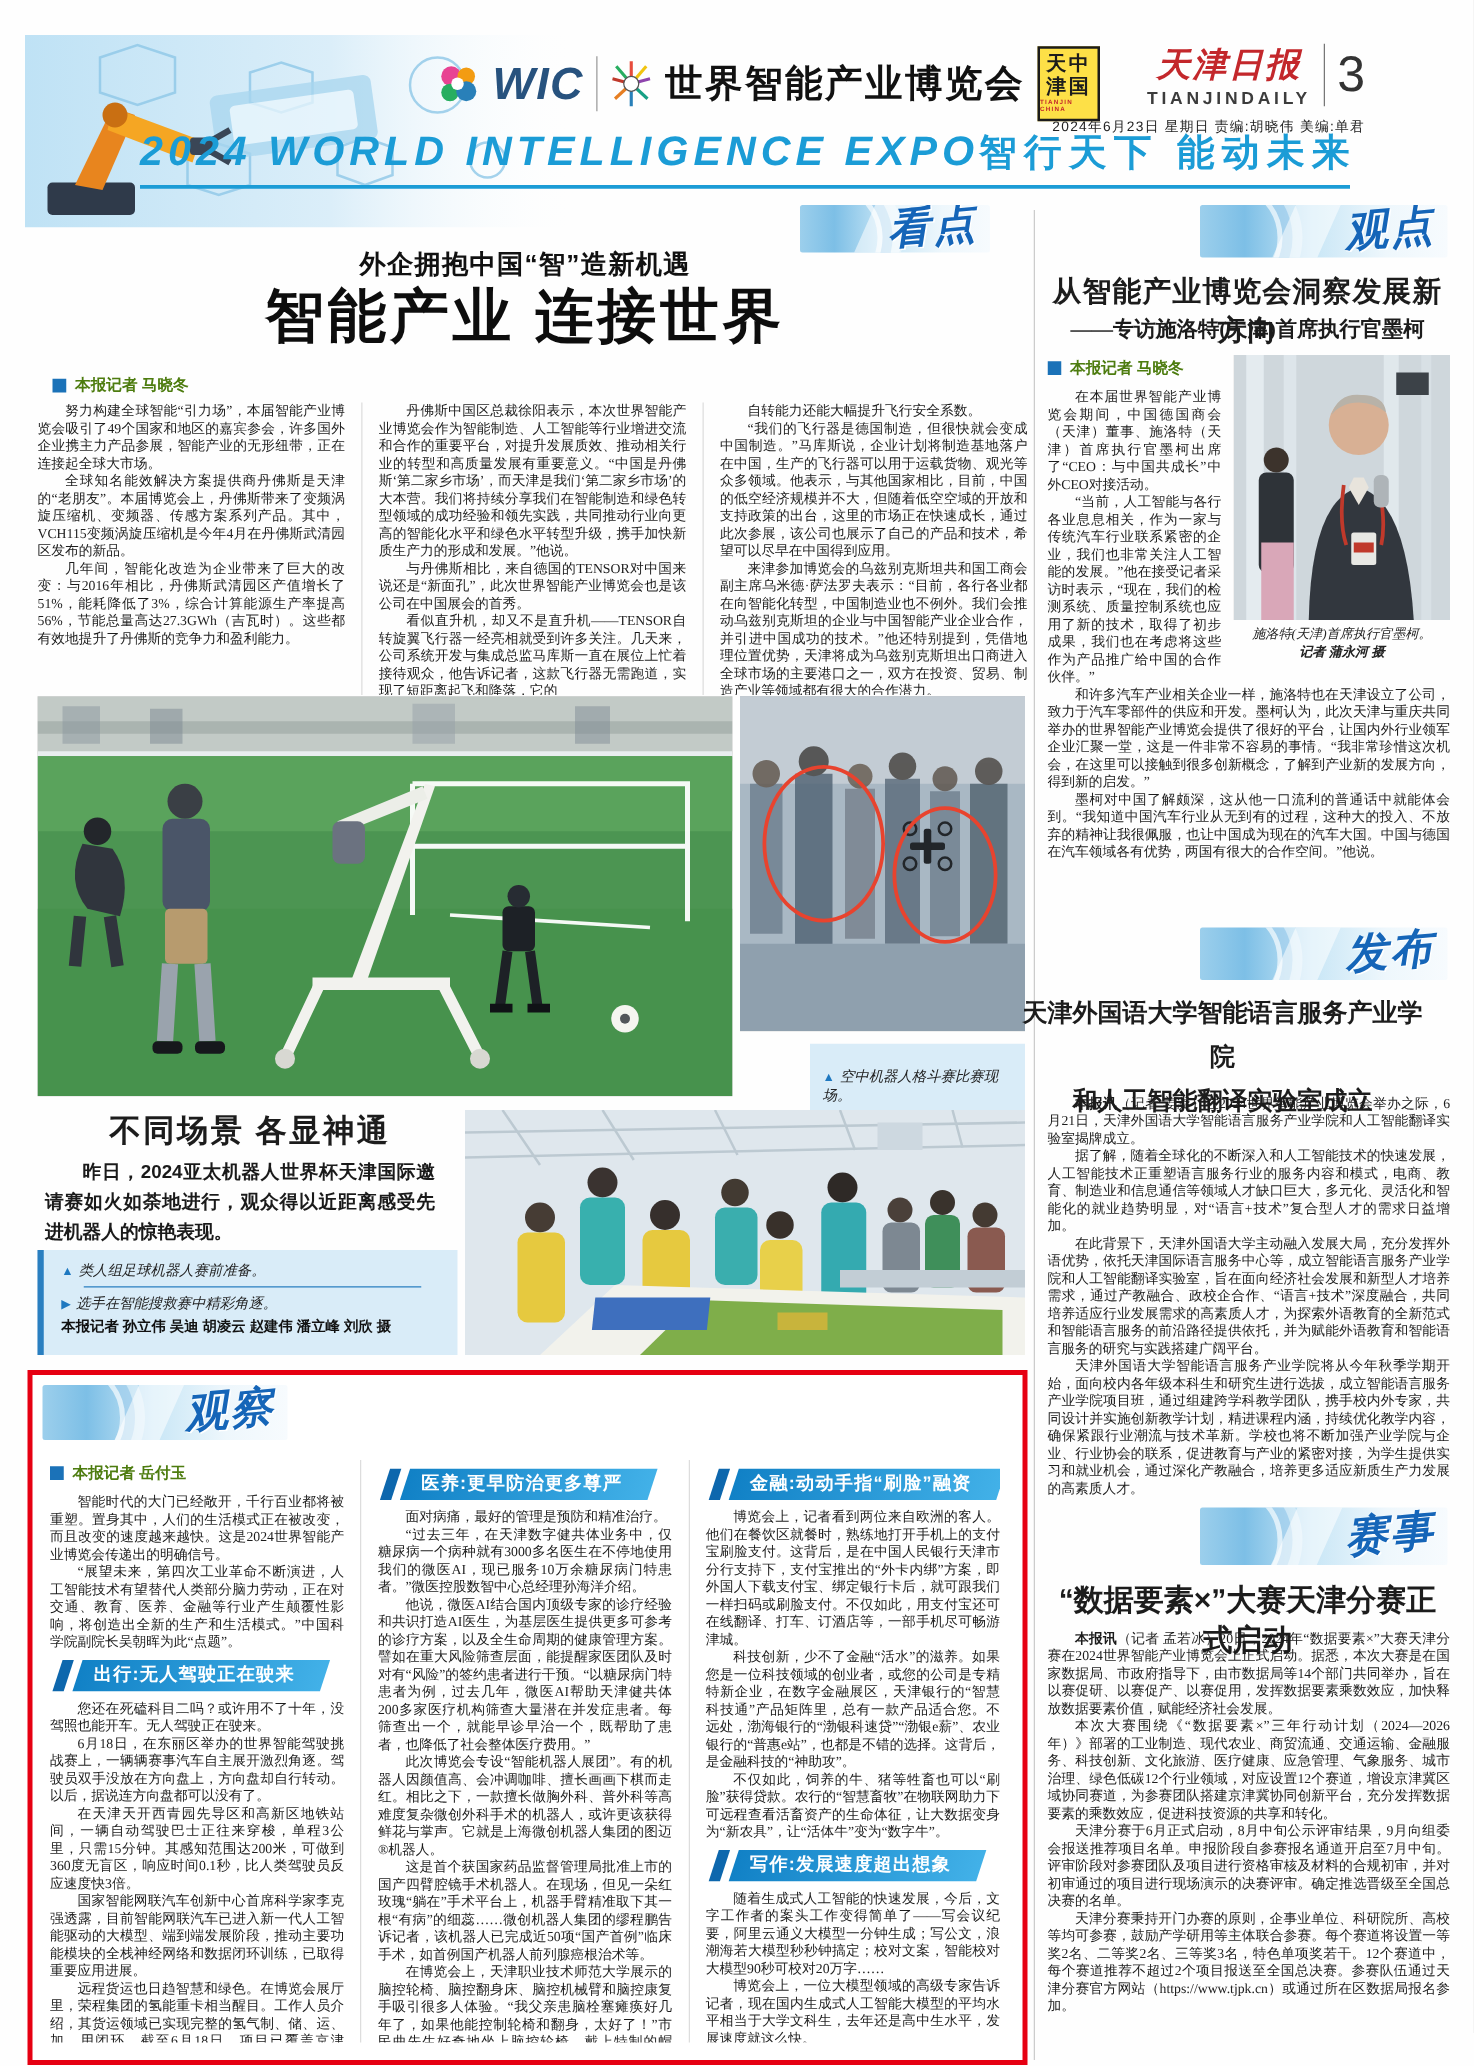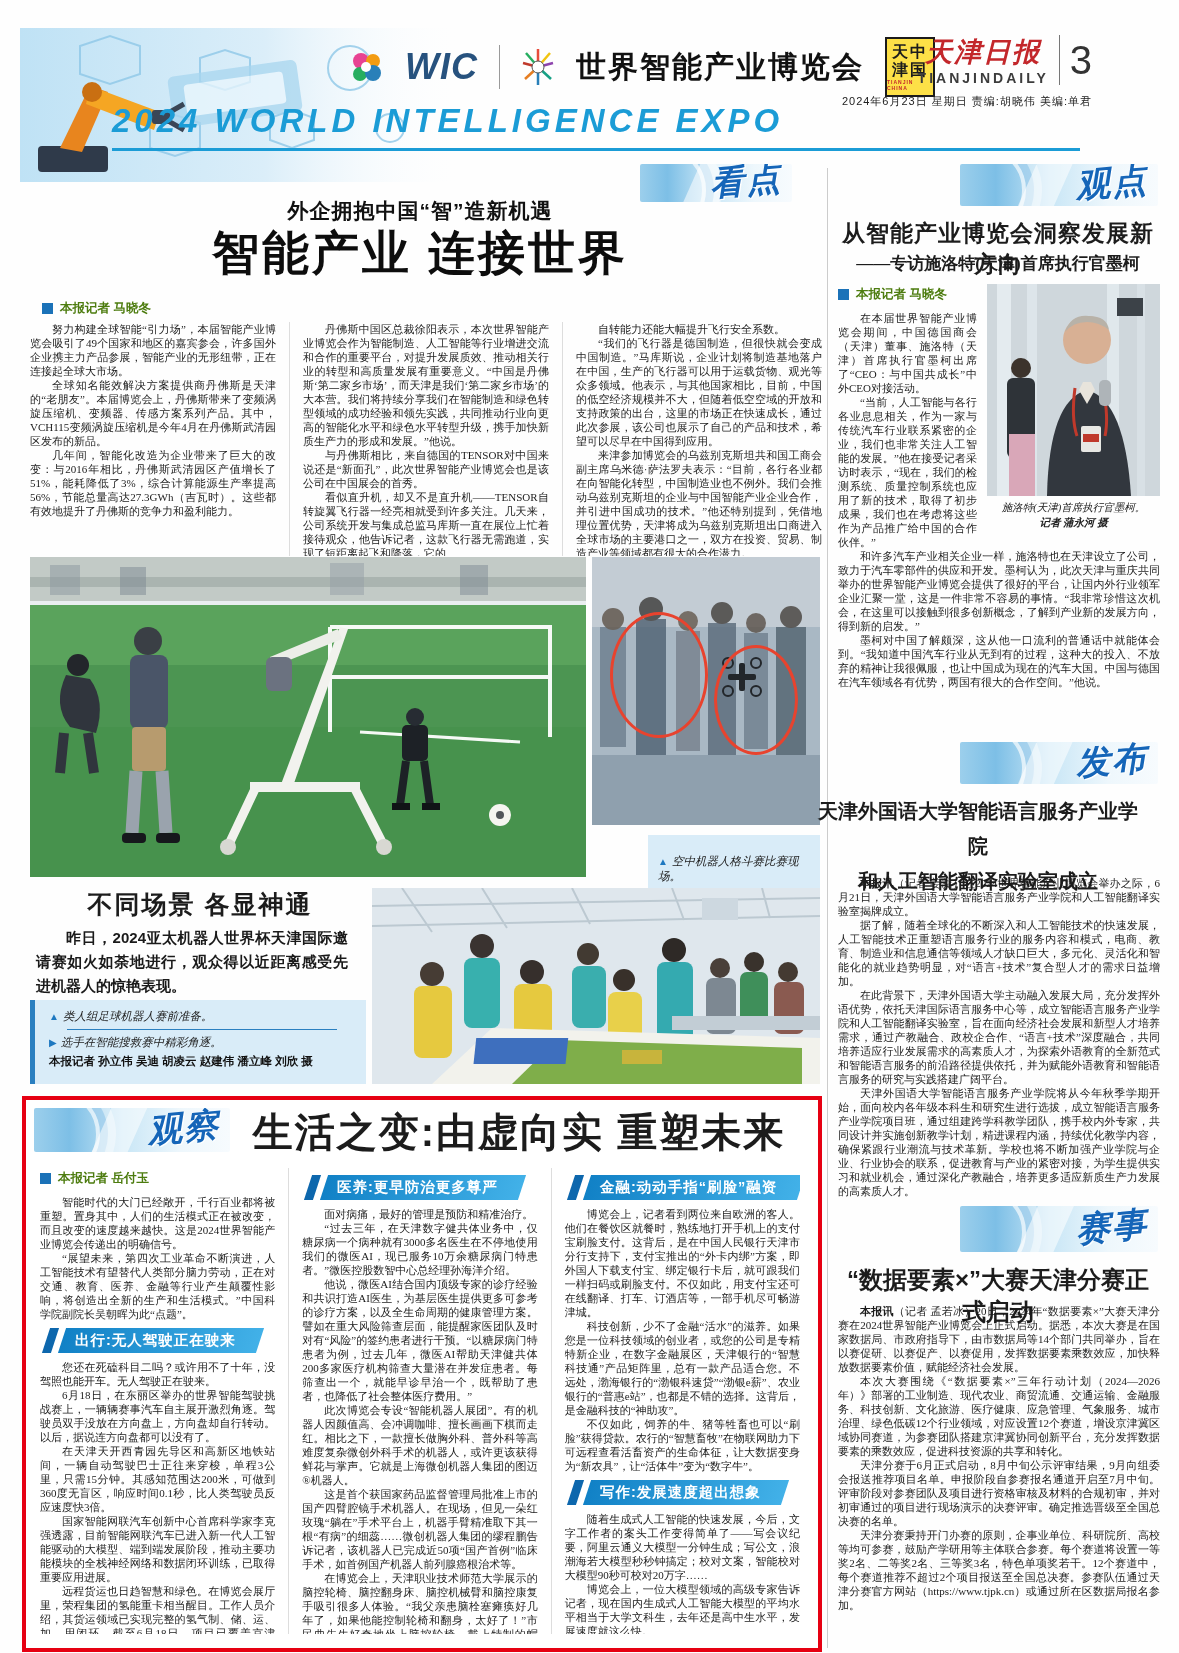--- a/index.html
+++ b/index.html
@@ -1,21 +1,21 @@
 <!DOCTYPE html>
 <html><head>
 <meta charset="utf-8">
 <style>
   html,body{margin:0;padding:0;background:#e9e9e9;}
   .page{position:relative;width:1179px;height:1653px;margin:0 auto;background:#fefefe;overflow:hidden;
         font-family:"Liberation Serif","DejaVu Serif",serif;color:#1c1c1c;}
   .abs{position:absolute;}
 
   
-  .logos{display:flex;align-items:center;gap:21px;}
+  .logos{display:flex;align-items:center;gap:10px;}
   .wic-word{font:italic 900 36px "Liberation Sans",sans-serif;color:#27527e;letter-spacing:1px;}
   .logo-divider{width:1px;height:44px;background:#9a9a9a;}
   .expo-title{font:900 30px "Liberation Sans",sans-serif;color:#111;letter-spacing:2px;white-space:nowrap;}
   .seal{width:46px;height:56px;border:2px solid #1b1b1b;display:flex;flex-direction:column;align-items:center;justify-content:center;background:#fde047;}
   .seal div{font:900 16px "Liberation Serif",serif;line-height:18px;letter-spacing:2px;}
   .seal small{font:700 5px "Liberation Sans",sans-serif;color:#c3272b;letter-spacing:1px;}
   .masthead{display:flex;align-items:center;gap:10px;}
   .mh-cn{font:italic 900 27px "Liberation Serif",serif;color:#c3272b;letter-spacing:2px;}
   .mh-en{font:700 14px "Liberation Sans",sans-serif;color:#3c3c3c;letter-spacing:3px;}
   .mh-div{width:1px;height:50px;background:#777;}
@@ -148,20 +148,21 @@
       <div class="mh-cn">天津日报</div>
       <div class="mh-en">TIANJINDAILY</div>
     </div>
     <span class="mh-div"></span>
     <span class="mh-num">3</span>
   </div>
   <div class="abs dateline" style="right:87px;top:94px;">2024年6月23日 星期日  责编:胡晓伟  美编:单君</div>
 
   <div class="abs banner" style="left:112px;top:102px;width:968px;">
     <span class="en">2024 WORLD INTELLIGENCE EXPO</span>
+    <span class="cn">智行天下 能动未来</span>
   </div>
   <div class="abs banner-line" style="left:112px;top:148px;width:968px;"></div>
 
   <div class="abs vrule" style="left:827px;top:168px;height:1480px;"></div>
 
   <div class="abs badge" style="left:640px;top:164px;width:152px;height:38px;">
     <span class="txt">看点</span>
   </div>
   <div class="abs kicker" style="left:195px;top:197px;width:450px;">外企拥抱中国“智”造新机遇</div>
   <div class="abs headline-xl" style="left:150px;top:222px;width:540px;">智能产业 连接世界</div>
@@ -319,21 +320,20 @@
       <path d="M140 196 L185 152 L430 160 L430 196 Z" fill="#7fae4a"></path>
       <rect x="120" y="150" width="92" height="26" fill="#3e6fbe" transform="skewX(-6)"></rect>
       <rect x="250" y="162" width="40" height="14" fill="#c8b43c"></rect>
     </svg>
   </div>
 
   <div class="abs observe-box" style="left:22px;top:1096px;width:792px;height:548px;">
     <div class="abs badge" style="left:8px;top:8px;width:196px;height:44px;">
       <span class="txt">观察</span>
     </div>
-    <div class="abs observe-headline" style="left:210px;top:5px;width:566px;">生活之变:由虚向实 重塑未来</div>
     <div class="abs cols" style="left:14px;top:68px;width:760px;height:466px;font-size:10.4px;">
       <div class="col obs">
           <div class="byline"><span class="sq"></span>本报记者 岳付玉</div>
           <p class="para">智能时代的大门已经敞开，千行百业都将被重塑。置身其中，人们的生活模式正在被改变，而且改变的速度越来越快。这是2024世界智能产业博览会传递出的明确信号。</p>
           <p class="para">“展望未来，第四次工业革命不断演进，人工智能技术有望替代人类部分脑力劳动，正在对交通、教育、医养、金融等行业产生颠覆性影响，将创造出全新的生产和生活模式。”中国科学院副院长吴朝晖为此“点题”。</p>
           <div class="colhead">
             <span class="chbar"></span>
             <span class="chlab"><span>出行:无人驾驶正在驶来</span></span>
           </div>
           <p class="para">您还在死磕科目二吗？或许用不了十年，没驾照也能开车。无人驾驶正在驶来。</p>

